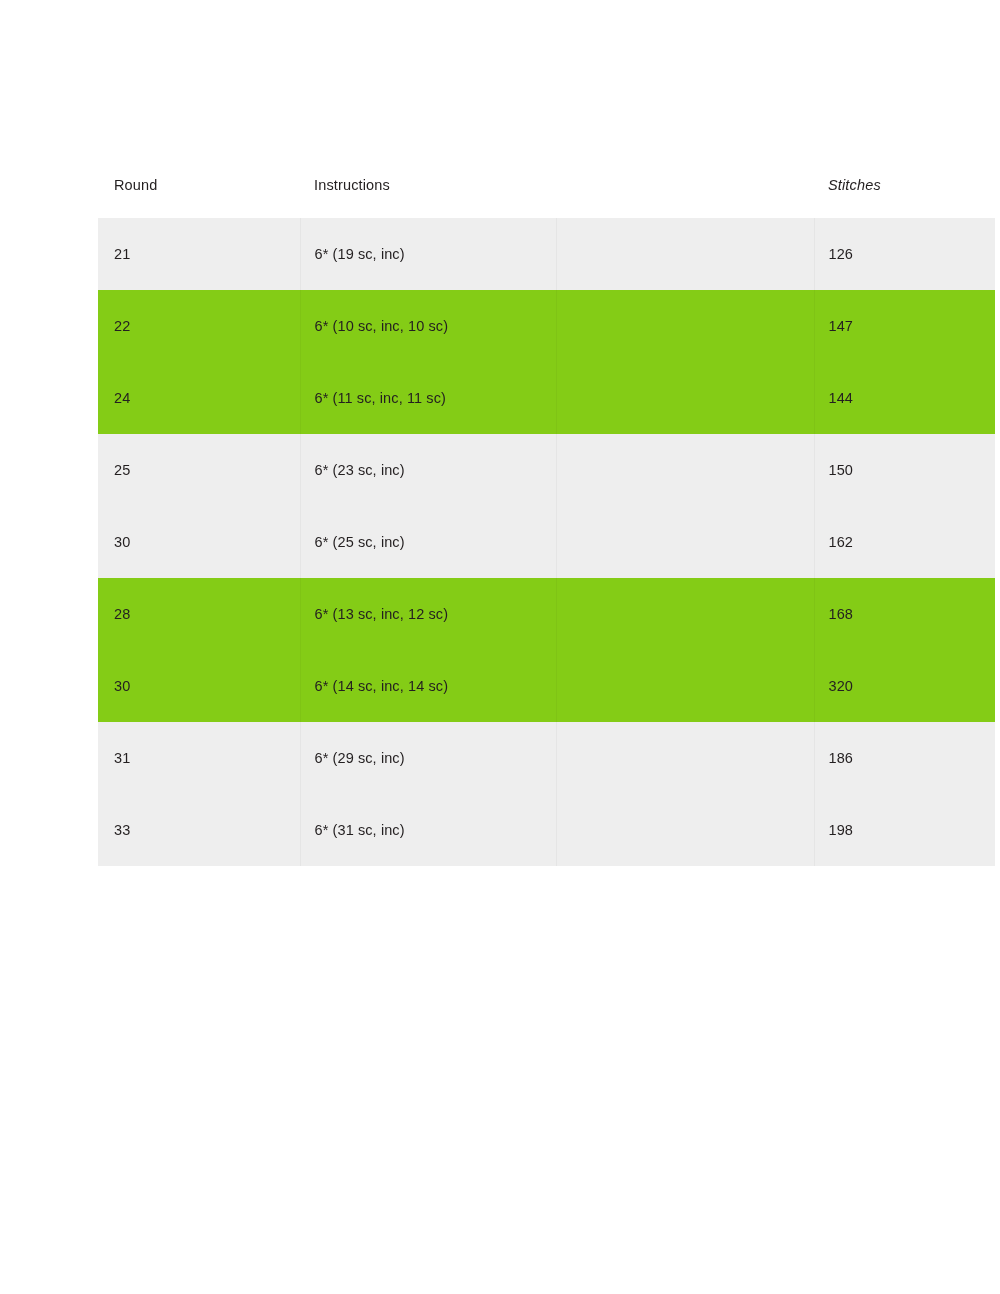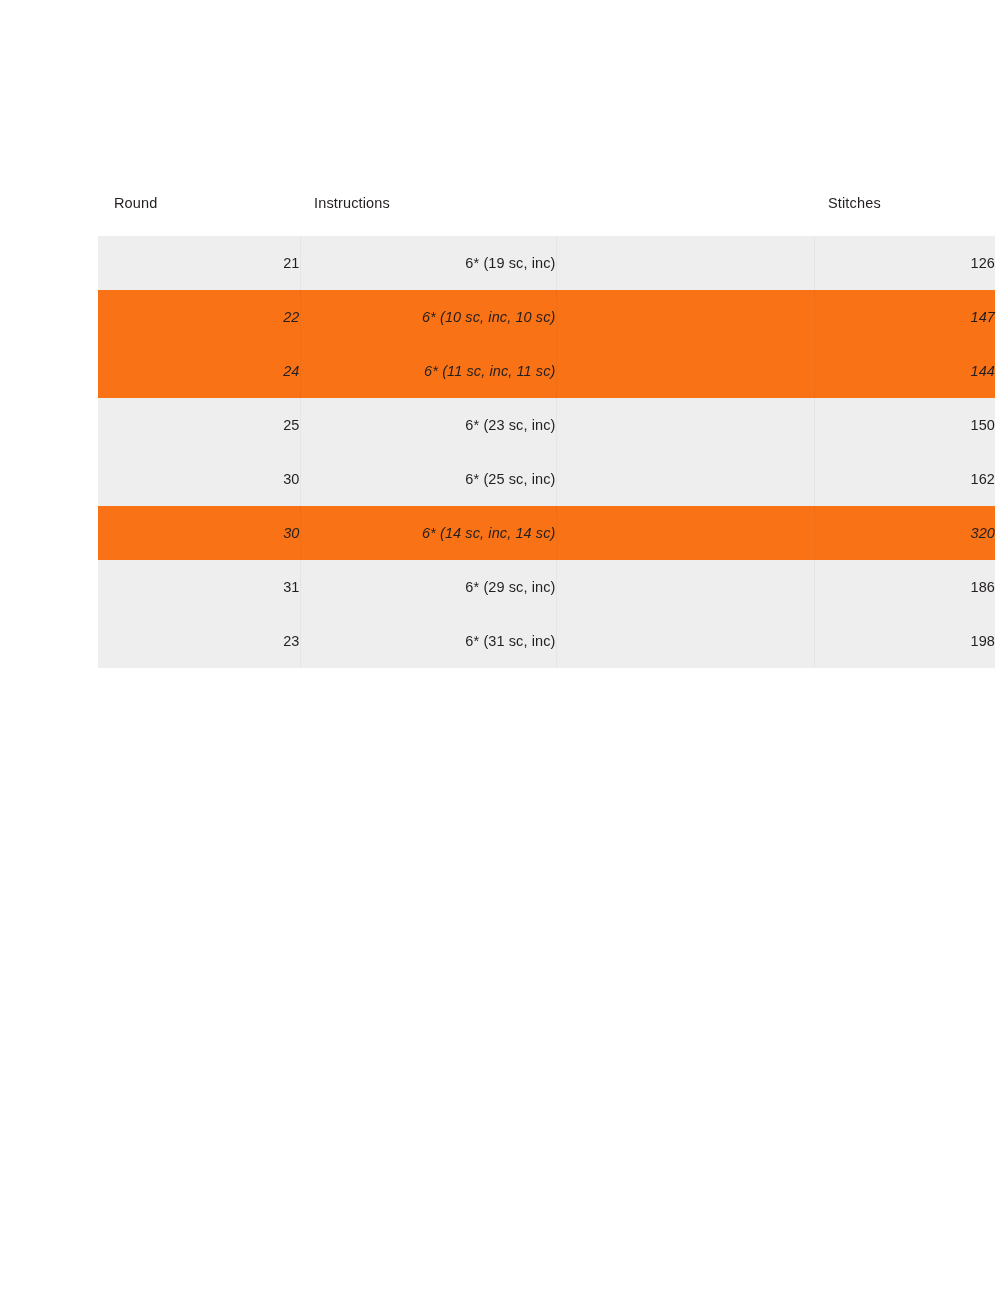--- a/index.html
+++ b/index.html
@@ -22,21 +22,21 @@
     left: 0;
     top: 0;
     width: 1000px;
     height: 1294px;
     background: #ffffff;
   }
 
   #pattern-table {
     position: absolute;
     left: 98px;
-    top: 170px;
+    top: 152px;
     width: 897px;
     border-collapse: collapse;
     table-layout: fixed;
   }
 
   #pattern-table col.col-round   { width: 202px; }
   #pattern-table col.col-instr   { width: 256px; }
   #pattern-table col.col-spacer  { width: 258px; }
   #pattern-table col.col-stitch  { width: 181px; }
 
@@ -47,52 +47,51 @@
     font-size: 14.5px;
     color: #231f20;
     text-align: left;
     vertical-align: middle;
     padding: 0;
     border: none;
     letter-spacing: 0.15px;
   }
 
   #pattern-table tbody td {
-    height: 54px;
+    height: 72px;
     font-size: 14.5px;
     font-weight: 400;
     color: #231f20;
-    text-align: right;
+    text-align: left;
     vertical-align: middle;
     padding: 0;
     border: none;
     border-right: 1px solid rgba(0,0,0,0.035);
     letter-spacing: 0.1px;
   }
   #pattern-table tbody td:last-child {
     border-right: none;
   }
 
   #pattern-table tbody tr.shaded td {
     background: #eeeeee;
   }
   #pattern-table tbody tr.plain td {
-    background: #f97316;
-    font-style: italic;
+    background: #84cc16;
   }
 
   .cell-round  { padding-left: 16px !important; }
   .cell-instr  { padding-left: 14px !important; }
   .cell-spacer { padding: 0 !important; }
   .cell-stitch { padding-left: 14px !important; }
 
   th.head-round  { padding-left: 16px !important; }
   th.head-instr  { padding-left: 14px !important; }
   th.head-spacer { padding: 0 !important; }
-  th.head-stitch { padding-left: 14px !important; }
+  th.head-stitch { padding-left: 14px !important; font-style: italic; }
 </style>
 </head>
 <body>
 
 <div id="page">
 
   <table id="pattern-table">
     <colgroup>
       <col class="col-round">
       <col class="col-instr">
@@ -132,33 +131,39 @@
           <td class="cell-spacer"></td>
           <td class="cell-stitch">150</td>
         </tr>
         <tr class="shaded">
           <td class="cell-round">30</td>
           <td class="cell-instr">6* (25 sc, inc)</td>
           <td class="cell-spacer"></td>
           <td class="cell-stitch">162</td>
         </tr>
         <tr class="plain">
+          <td class="cell-round">28</td>
+          <td class="cell-instr">6* (13 sc, inc, 12 sc)</td>
+          <td class="cell-spacer"></td>
+          <td class="cell-stitch">168</td>
+        </tr>
+        <tr class="plain">
           <td class="cell-round">30</td>
           <td class="cell-instr">6* (14 sc, inc, 14 sc)</td>
           <td class="cell-spacer"></td>
           <td class="cell-stitch">320</td>
         </tr>
         <tr class="shaded">
           <td class="cell-round">31</td>
           <td class="cell-instr">6* (29 sc, inc)</td>
           <td class="cell-spacer"></td>
           <td class="cell-stitch">186</td>
         </tr>
         <tr class="shaded">
-          <td class="cell-round">23</td>
+          <td class="cell-round">33</td>
           <td class="cell-instr">6* (31 sc, inc)</td>
           <td class="cell-spacer"></td>
           <td class="cell-stitch">198</td>
         </tr>
       </tbody>
   </table>
 
 </div>
 
 </body></html>

